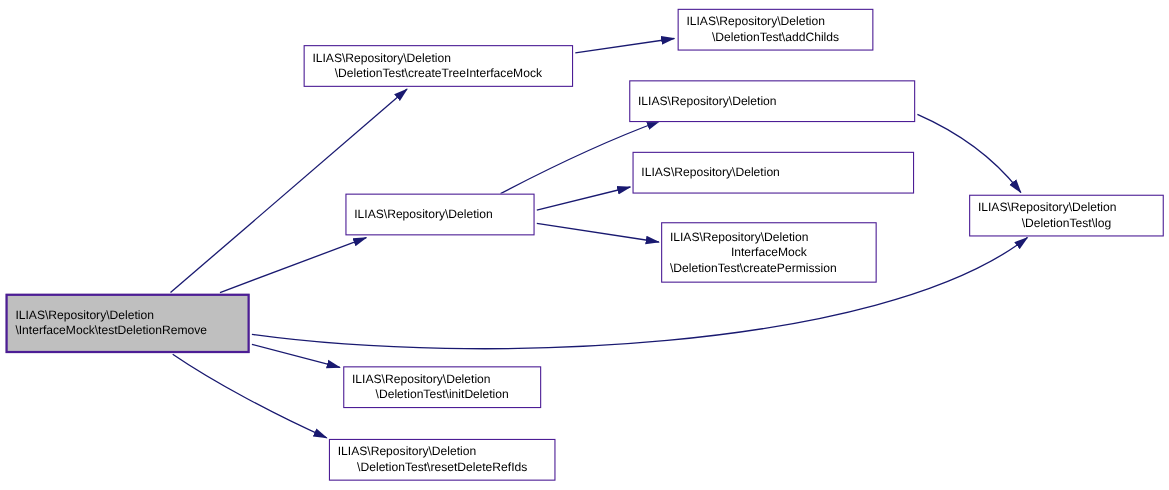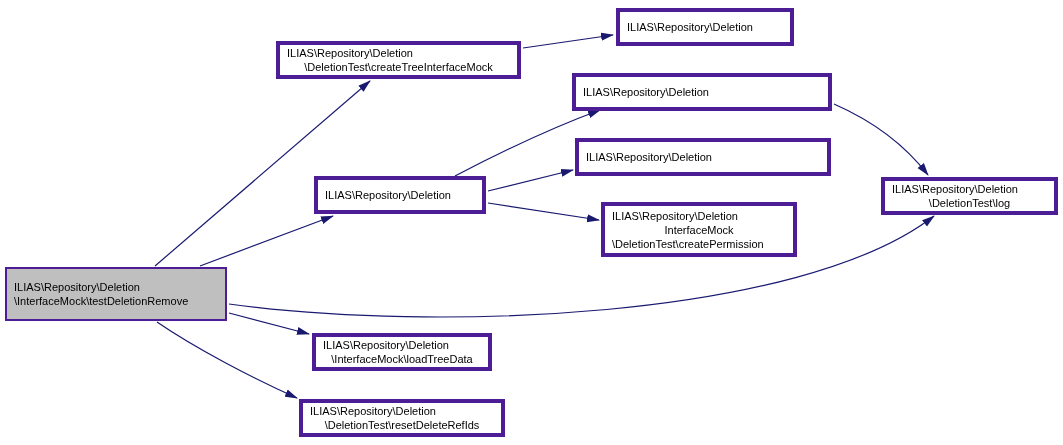--- a/index.html
+++ b/index.html
@@ -5,21 +5,21 @@
   html,body{margin:0;padding:0;}
   body{
     width:1063px;height:445px;position:relative;background:#ffffff;
     font-family:"Liberation Sans",sans-serif;overflow:hidden;
   }
   #canvas{position:absolute;left:0;top:0;width:1063px;height:445px;}
   svg.edges{position:absolute;left:0;top:0;width:1063px;height:445px;}
   svg.edges path.e{fill:none;stroke:#191970;stroke-width:1.2px;}
   .node{
     position:absolute;box-sizing:border-box;
-    background:#ffffff;border:4px solid #4c1d95;color:#000000;
+    background:#ffffff;border:1px solid #4c1d95;color:#000000;
     font-size:11px;line-height:14px;
     display:flex;flex-direction:column;justify-content:center;
     padding:2px 7px;cursor:pointer;
   }
   .node.hl{background:#bfbfbf;border-width:2px;}
   .ln{white-space:nowrap;text-align:left;}
   .ln.last{text-align:center;}
   
   #n0{left:5px;  top:267px;width:222px;height:54px;}
   #n1{left:276px;top:41px; width:245px;height:38px;}
@@ -60,20 +60,21 @@
     <div class="ln">\InterfaceMock\testDeletionRemove</div>
   </div>
 
   <div id="n1" class="node">
     <div class="ln">ILIAS\Repository\Deletion</div>
     <div class="ln last">\DeletionTest\createTreeInterfaceMock</div>
   </div>
 
   <div id="n2" class="node">
     <div class="ln">ILIAS\Repository\Deletion</div>
+    <div class="ln last">\DeletionTest\addChilds</div>
   </div>
 
   <div id="n3" class="node">
     <div class="ln">ILIAS\Repository\Deletion</div>
   </div>
 
   <div id="n4" class="node">
     <div class="ln">ILIAS\Repository\Deletion</div>
   </div>
 
@@ -87,21 +88,21 @@
     <div class="ln">\DeletionTest\createPermission</div>
   </div>
 
   <div id="n7" class="node">
     <div class="ln">ILIAS\Repository\Deletion</div>
     <div class="ln last">\DeletionTest\log</div>
   </div>
 
   <div id="n8" class="node">
     <div class="ln">ILIAS\Repository\Deletion</div>
-    <div class="ln last">\InterfaceMock\loadTreeData</div>
+    <div class="ln last">\DeletionTest\initDeletion</div>
   </div>
 
   <div id="n9" class="node">
     <div class="ln">ILIAS\Repository\Deletion</div>
     <div class="ln last">\DeletionTest\resetDeleteRefIds</div>
   </div>
 
 </div>
 
 </body></html>

